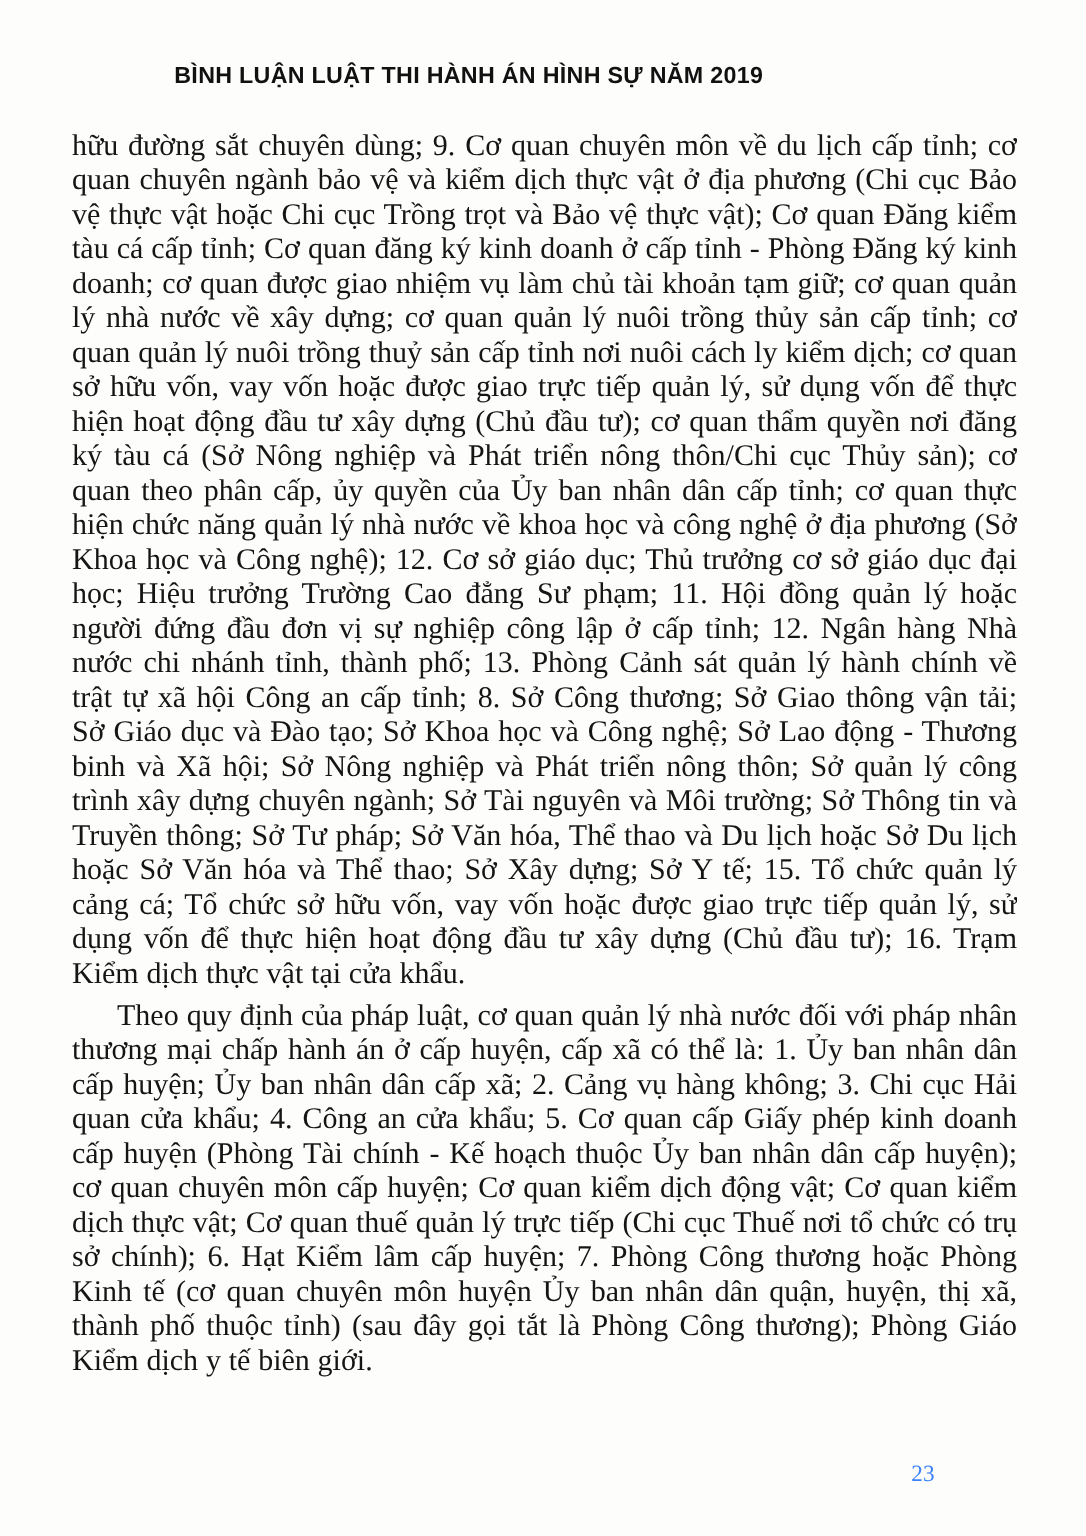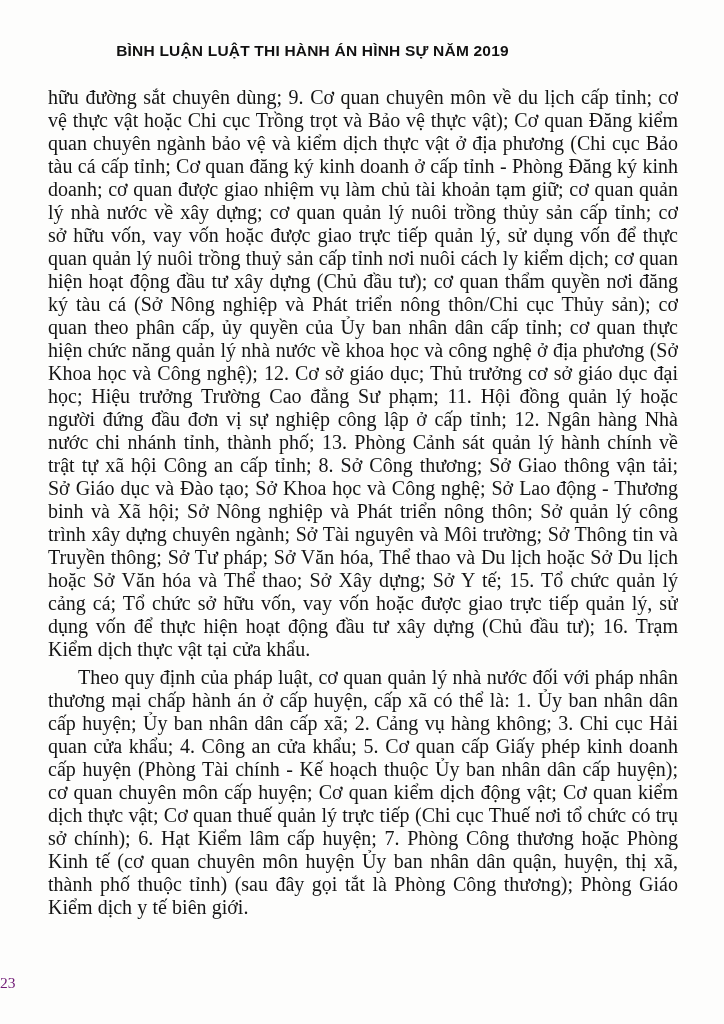--- a/index.html
+++ b/index.html
@@ -45,41 +45,41 @@
     text-align-last: left;
   }
   .line.indent {
     text-indent: 30px;
   }
   .page-number {
     position: absolute;
     left: 0;
     bottom: 32px;
     width: 100%;
-    text-align: left;
+    text-align: right;
     font-size: 15.5px;
-    color: #701a75;
+    color: #3b82f6;
   }
 </style>
 </head>
 <body>
 
 <div class="page">
   <div class="header-title">BÌNH LUẬN LUẬT THI HÀNH ÁN HÌNH SỰ NĂM 2019</div>
 
   <div class="body-text">
       <div class="para">
         <div class="line">hữu đường sắt chuyên dùng; 9. Cơ quan chuyên môn về du lịch cấp tỉnh; cơ</div>
+        <div class="line">quan chuyên ngành bảo vệ và kiểm dịch thực vật ở địa phương (Chi cục Bảo</div>
         <div class="line">vệ thực vật hoặc Chi cục Trồng trọt và Bảo vệ thực vật); Cơ quan Đăng kiểm</div>
-        <div class="line">quan chuyên ngành bảo vệ và kiểm dịch thực vật ở địa phương (Chi cục Bảo</div>
         <div class="line">tàu cá cấp tỉnh; Cơ quan đăng ký kinh doanh ở cấp tỉnh - Phòng Đăng ký kinh</div>
         <div class="line">doanh; cơ quan được giao nhiệm vụ làm chủ tài khoản tạm giữ; cơ quan quản</div>
         <div class="line">lý nhà nước về xây dựng; cơ quan quản lý nuôi trồng thủy sản cấp tỉnh; cơ</div>
+        <div class="line">quan quản lý nuôi trồng thuỷ sản cấp tỉnh nơi nuôi cách ly kiểm dịch; cơ quan</div>
         <div class="line">sở hữu vốn, vay vốn hoặc được giao trực tiếp quản lý, sử dụng vốn để thực</div>
-        <div class="line">quan quản lý nuôi trồng thuỷ sản cấp tỉnh nơi nuôi cách ly kiểm dịch; cơ quan</div>
         <div class="line">hiện hoạt động đầu tư xây dựng (Chủ đầu tư); cơ quan thẩm quyền nơi đăng</div>
         <div class="line">ký tàu cá (Sở Nông nghiệp và Phát triển nông thôn/Chi cục Thủy sản); cơ</div>
         <div class="line">quan theo phân cấp, ủy quyền của Ủy ban nhân dân cấp tỉnh; cơ quan thực</div>
         <div class="line">hiện chức năng quản lý nhà nước về khoa học và công nghệ ở địa phương (Sở</div>
         <div class="line">Khoa học và Công nghệ); 12. Cơ sở giáo dục; Thủ trưởng cơ sở giáo dục đại</div>
         <div class="line">học; Hiệu trưởng Trường Cao đẳng Sư phạm; 11. Hội đồng quản lý hoặc</div>
         <div class="line">người đứng đầu đơn vị sự nghiệp công lập ở cấp tỉnh; 12. Ngân hàng Nhà</div>
         <div class="line">nước chi nhánh tỉnh, thành phố; 13. Phòng Cảnh sát quản lý hành chính về</div>
         <div class="line">trật tự xã hội Công an cấp tỉnh; 8. Sở Công thương; Sở Giao thông vận tải;</div>
         <div class="line">Sở Giáo dục và Đào tạo; Sở Khoa học và Công nghệ; Sở Lao động - Thương</div>

